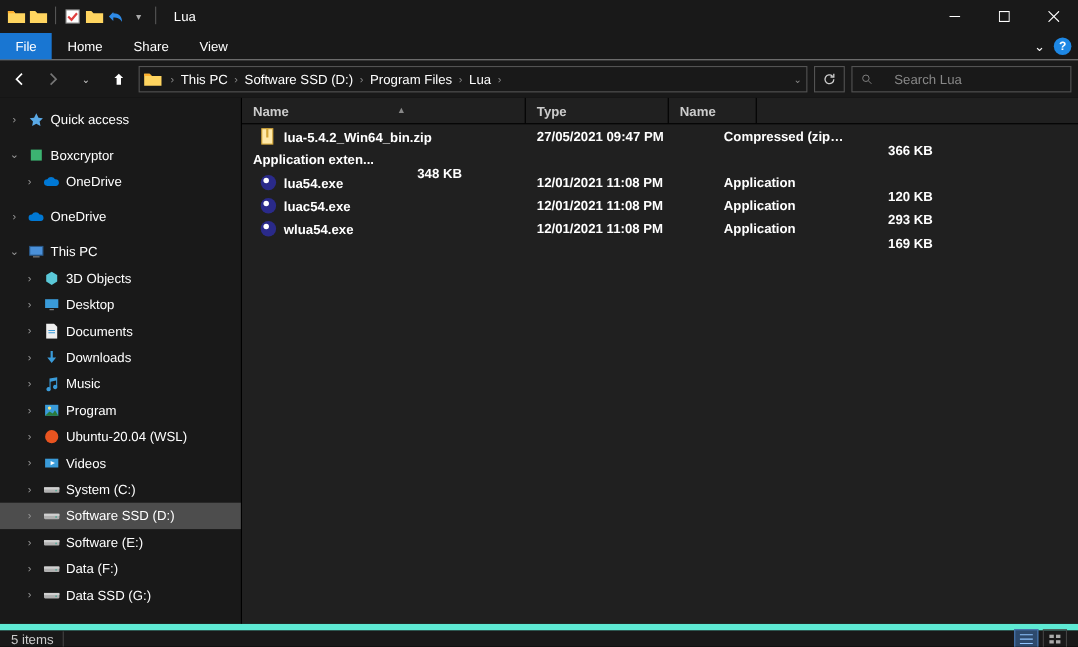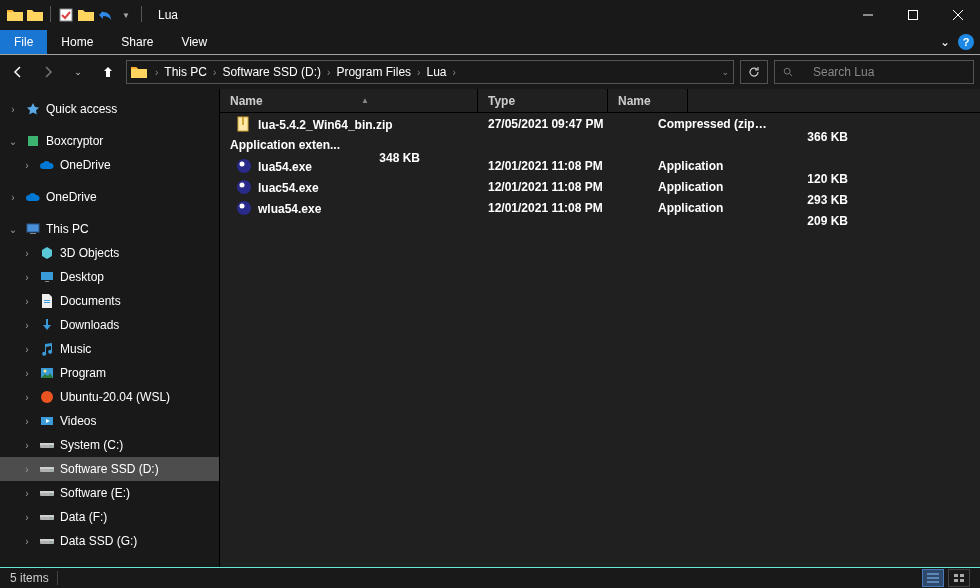--- a/index.html
+++ b/index.html
@@ -55,21 +55,21 @@
 .sort-ind { margin: 0 auto; color: #888; font-size: 8px; }
 
 .file-row { display: flex; height: 21px; align-items: center; color: #fff; font-size: 12px; }
 .fc { padding: 0 10px; overflow: hidden; white-space: nowrap; text-overflow: ellipsis; }
 .fc-name { width: 258px; display: flex; align-items: flex-end; gap: 6px; padding-left: 16px; }
 .fc-date { width: 170px; }
 .fc-type { width: 130px; }
 .fc-size { width: 80px; text-align: right; margin-top: 27px; }
 .file-icon { width: 16px; height: 16px; flex-shrink: 0; }
 
-.statusbar { height: 21px; background: #191919; display: flex; align-items: center; padding: 0 10px; color: #ccc; font-size: 12px; border-top: 1px solid #5eead4; }
+.statusbar { height: 21px; background: #191919; display: flex; align-items: center; padding: 0 10px; color: #ccc; font-size: 12px; border-top: 6px solid #5eead4; }
 .status-right { margin-left: auto; display: flex; gap: 4px; }
 .view-btn { width: 22px; height: 18px; display: flex; align-items: center; justify-content: center; border: 1px solid #444; }
 .view-btn.active { background: #2d4a6d; border-color: #4a7ab5; }
 </style>
 </head>
 <body>
 
 <div class="titlebar">
   <div class="tb-icons">
     <span class="tb-icon">
@@ -426,21 +426,21 @@
         <div class="file-row">
     <div class="fc fc-name">
             <span class="file-icon"><svg width="16" height="16" viewBox="0 0 16 16">
                 <circle cx="8" cy="8" r="7" fill="#2a2a8a"></circle>
                 <circle cx="6" cy="6" r="2.5" fill="#fff"></circle>
               </svg></span>
             <span>wlua54.exe</span>
           </div>
     <div class="fc fc-date">12/01/2021 11:08 PM</div>
     <div class="fc fc-type">Application</div>
-    <div class="fc fc-size">209 KB</div>
+    <div class="fc fc-size">169 KB</div>
         </div>
       </div>
   </div>
 </div>
 
 <div class="statusbar">
   <span>5 items</span>
   <span style="width:1px;height:14px;background:#444;margin:0 8px;"></span>
   <div class="status-right">
     <div class="view-btn active">

